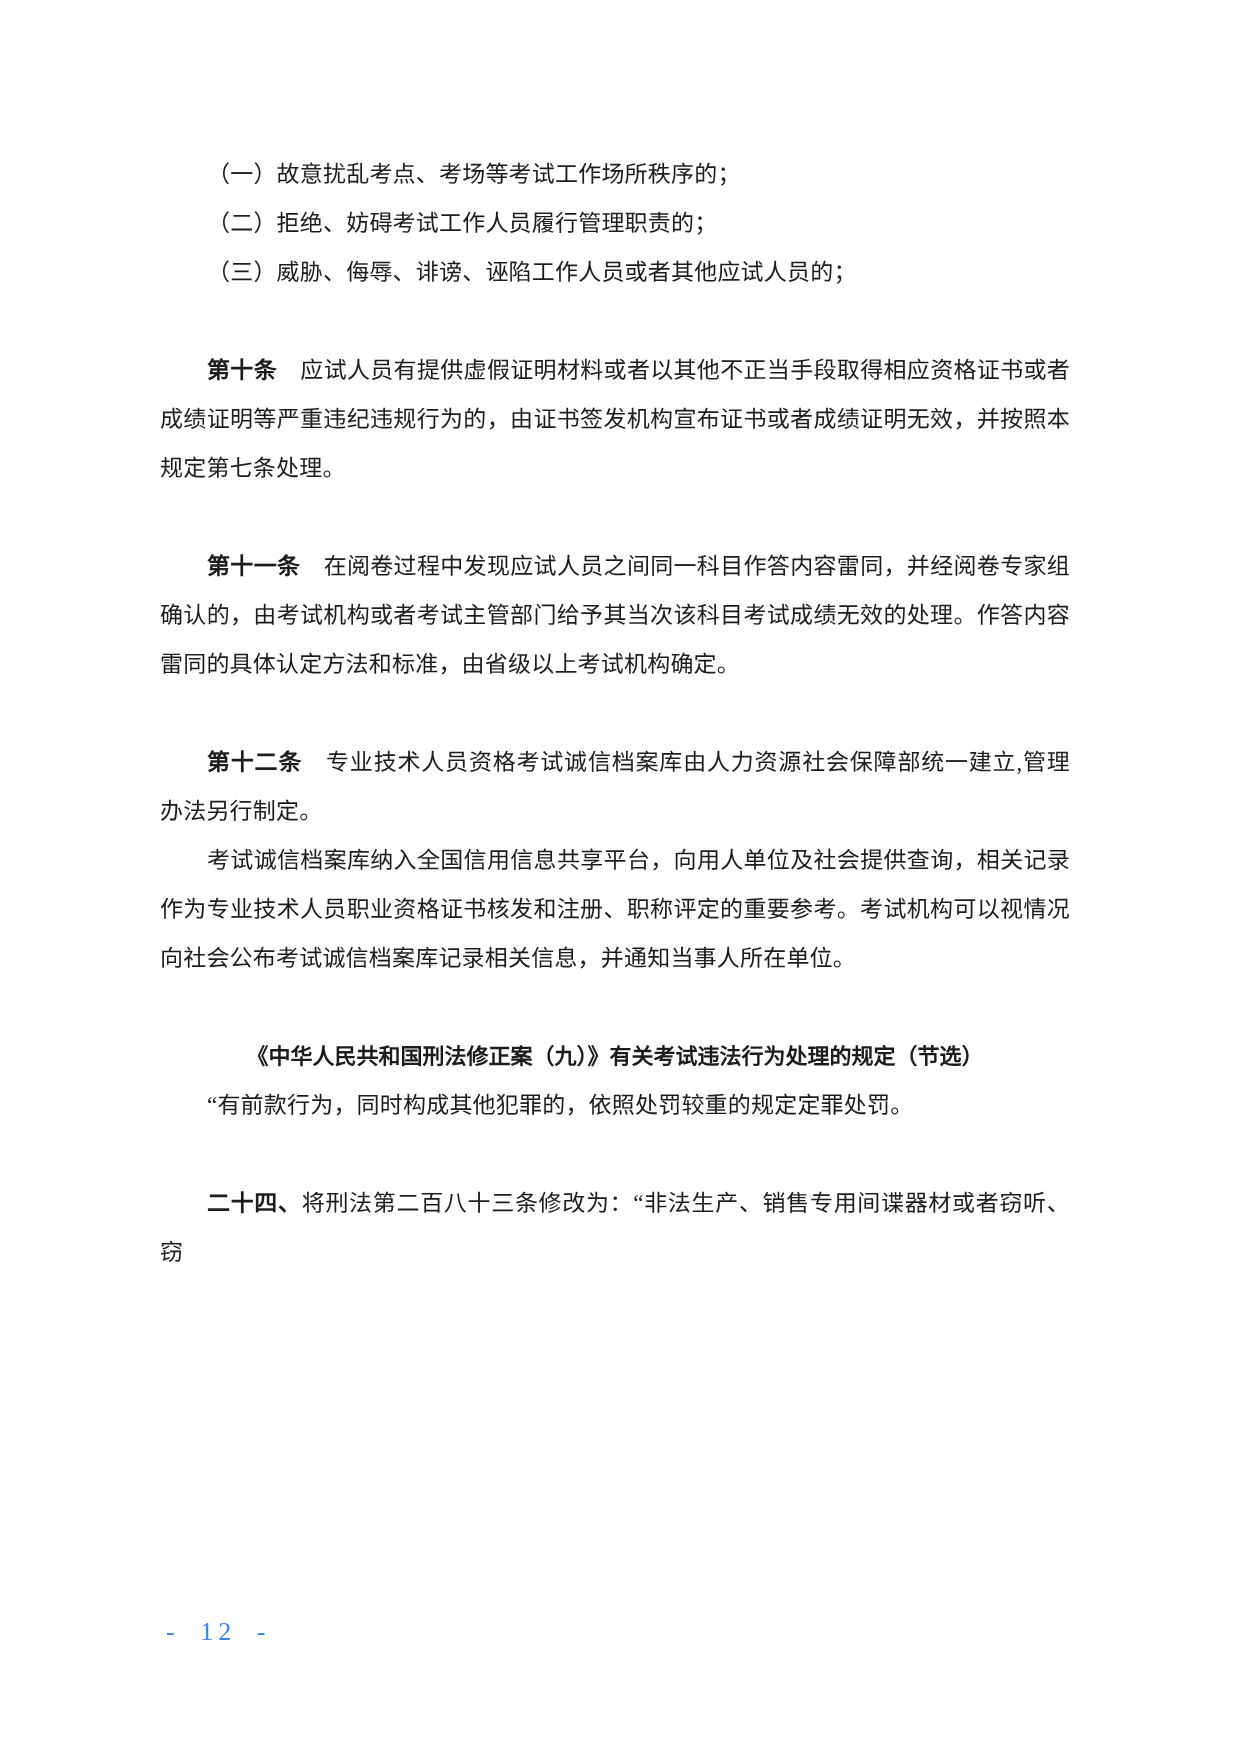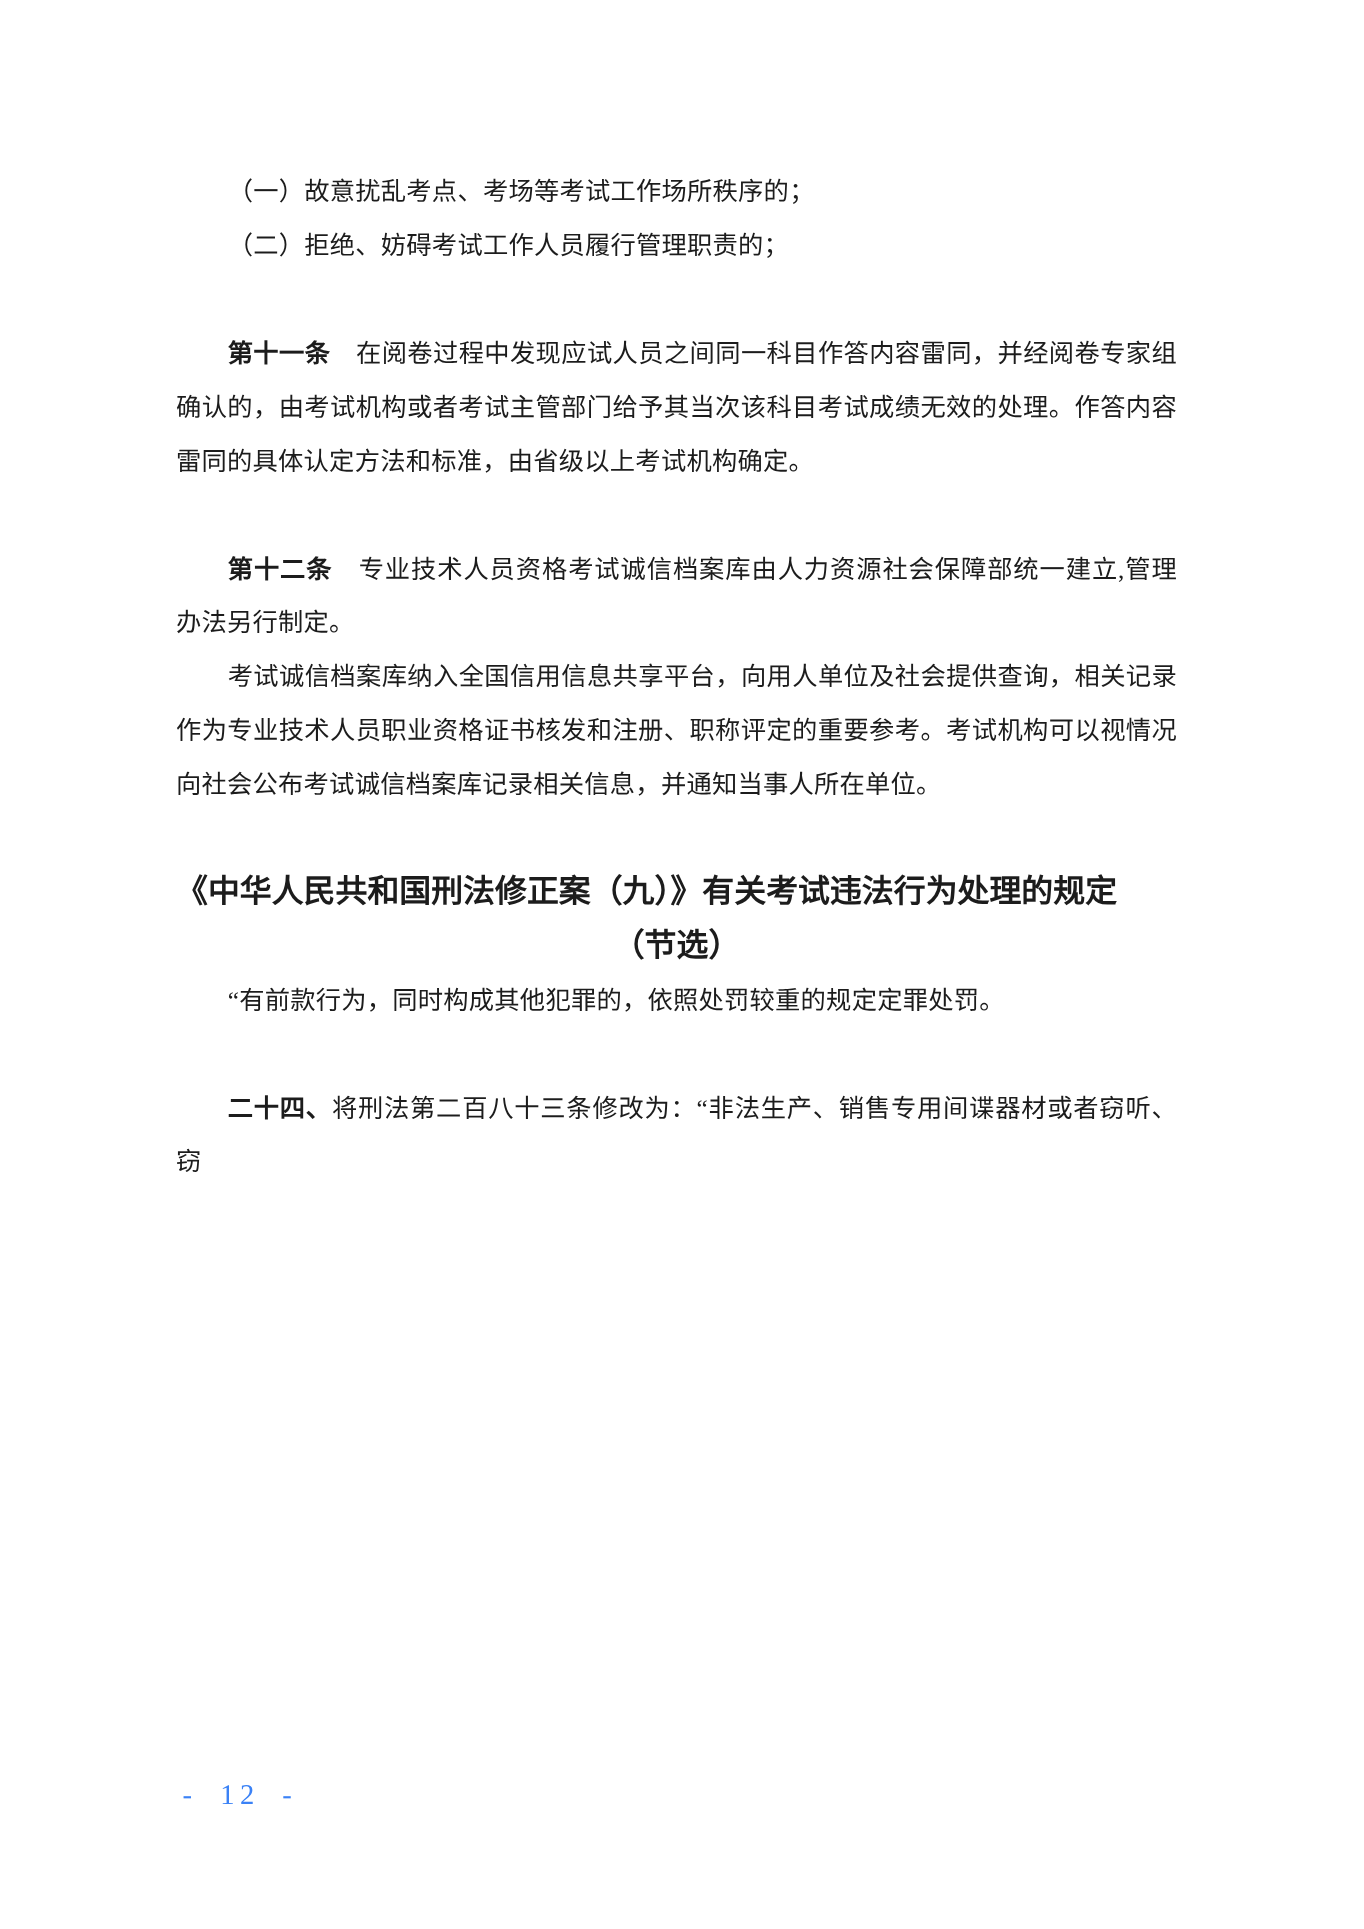--- a/index.html
+++ b/index.html
@@ -37,22 +37,22 @@
     word-break: break-all;
   }
   p.para.indent {
     text-indent: 47px;
   }
   p.para.space-before {
     margin-top: 49px;
   }
   p.para.doc-title {
     font-weight: bold;
-    font-size: 29px;
-    text-align: left;
+    font-size: 22px;
+    text-align: right;
     text-align-last: center;
     text-indent: 0;
     letter-spacing: 0;
   }
   .run { font-weight: normal; }
   .run-bold { font-weight: bold; }
   .page-number {
     position: absolute;
     left: 166px;
     top: 1612px;
@@ -64,20 +64,22 @@
     font-family: "Liberation Serif", serif;
   }
 </style>
 </head>
 <body>
 
 <div class="page">
   <div class="content">
       <p class="para indent"><span class="run">（一）故意扰乱考点、考场等考试工作场所秩序的；</span></p>
       <p class="para indent"><span class="run">（二）拒绝、妨碍考试工作人员履行管理职责的；</span></p>
+      <p class="para indent"><span class="run">（三）威胁、侮辱、诽谤、诬陷工作人员或者其他应试人员的；</span></p>
+      <p class="para indent space-before"><span class="run run-bold">第十条</span><span class="run">　应试人员有提供虚假证明材料或者以其他不正当手段取得相应资格证书或者成绩证明等严重违纪违规行为的，由证书签发机构宣布证书或者成绩证明无效，并按照本规定第七条处理。</span></p>
       <p class="para indent space-before"><span class="run run-bold">第十一条</span><span class="run">　在阅卷过程中发现应试人员之间同一科目作答内容雷同，并经阅卷专家组确认的，由考试机构或者考试主管部门给予其当次该科目考试成绩无效的处理。作答内容雷同的具体认定方法和标准，由省级以上考试机构确定。</span></p>
       <p class="para indent space-before"><span class="run run-bold">第十二条</span><span class="run">　专业技术人员资格考试诚信档案库由人力资源社会保障部统一建立,管理办法另行制定。</span></p>
       <p class="para indent"><span class="run">考试诚信档案库纳入全国信用信息共享平台，向用人单位及社会提供查询，相关记录作为专业技术人员职业资格证书核发和注册、职称评定的重要参考。考试机构可以视情况向社会公布考试诚信档案库记录相关信息，并通知当事人所在单位。</span></p>
       <p class="para space-before doc-title"><span class="run run-bold">《中华人民共和国刑法修正案（九）》有关考试违法行为处理的规定（节选）</span></p>
       <p class="para indent"><span class="run">“有前款行为，同时构成其他犯罪的，依照处罚较重的规定定罪处罚。</span></p>
       <p class="para indent space-before"><span class="run run-bold">二十四、</span><span class="run">将刑法第二百八十三条修改为：“非法生产、销售专用间谍器材或者窃听、窃</span></p>
     </div>
   <div class="page-number">- 12 -</div>
 </div>
 

